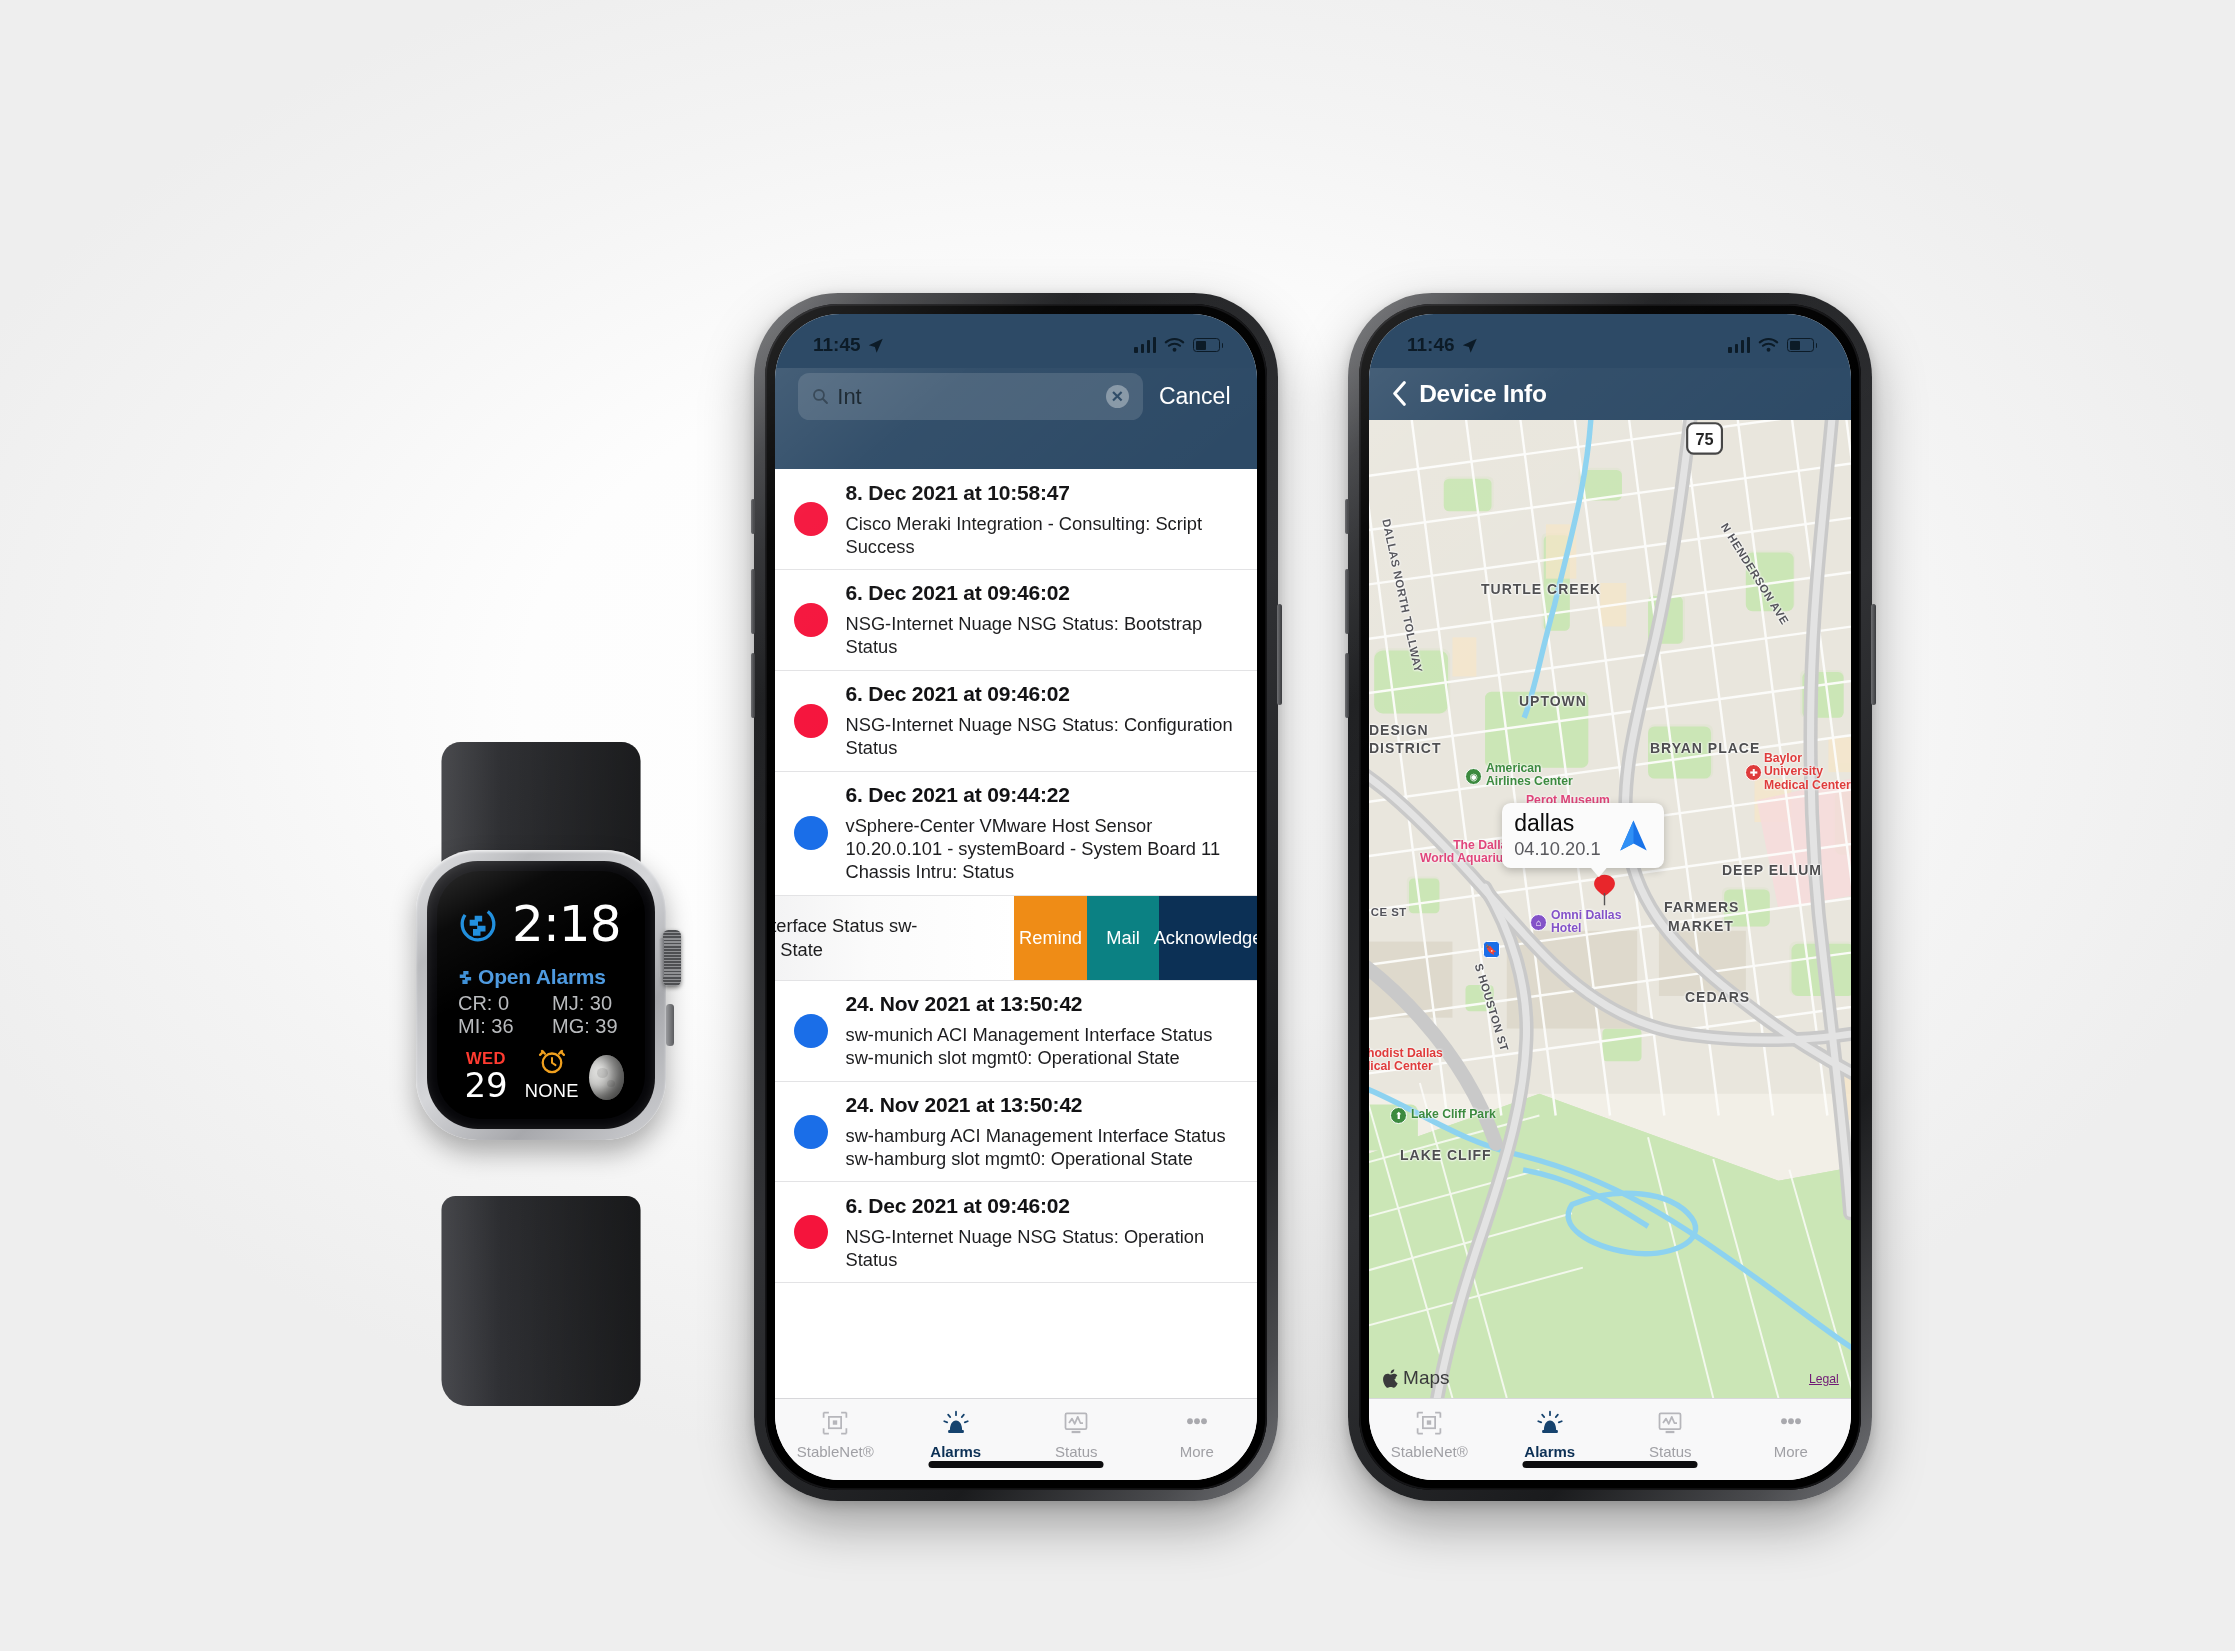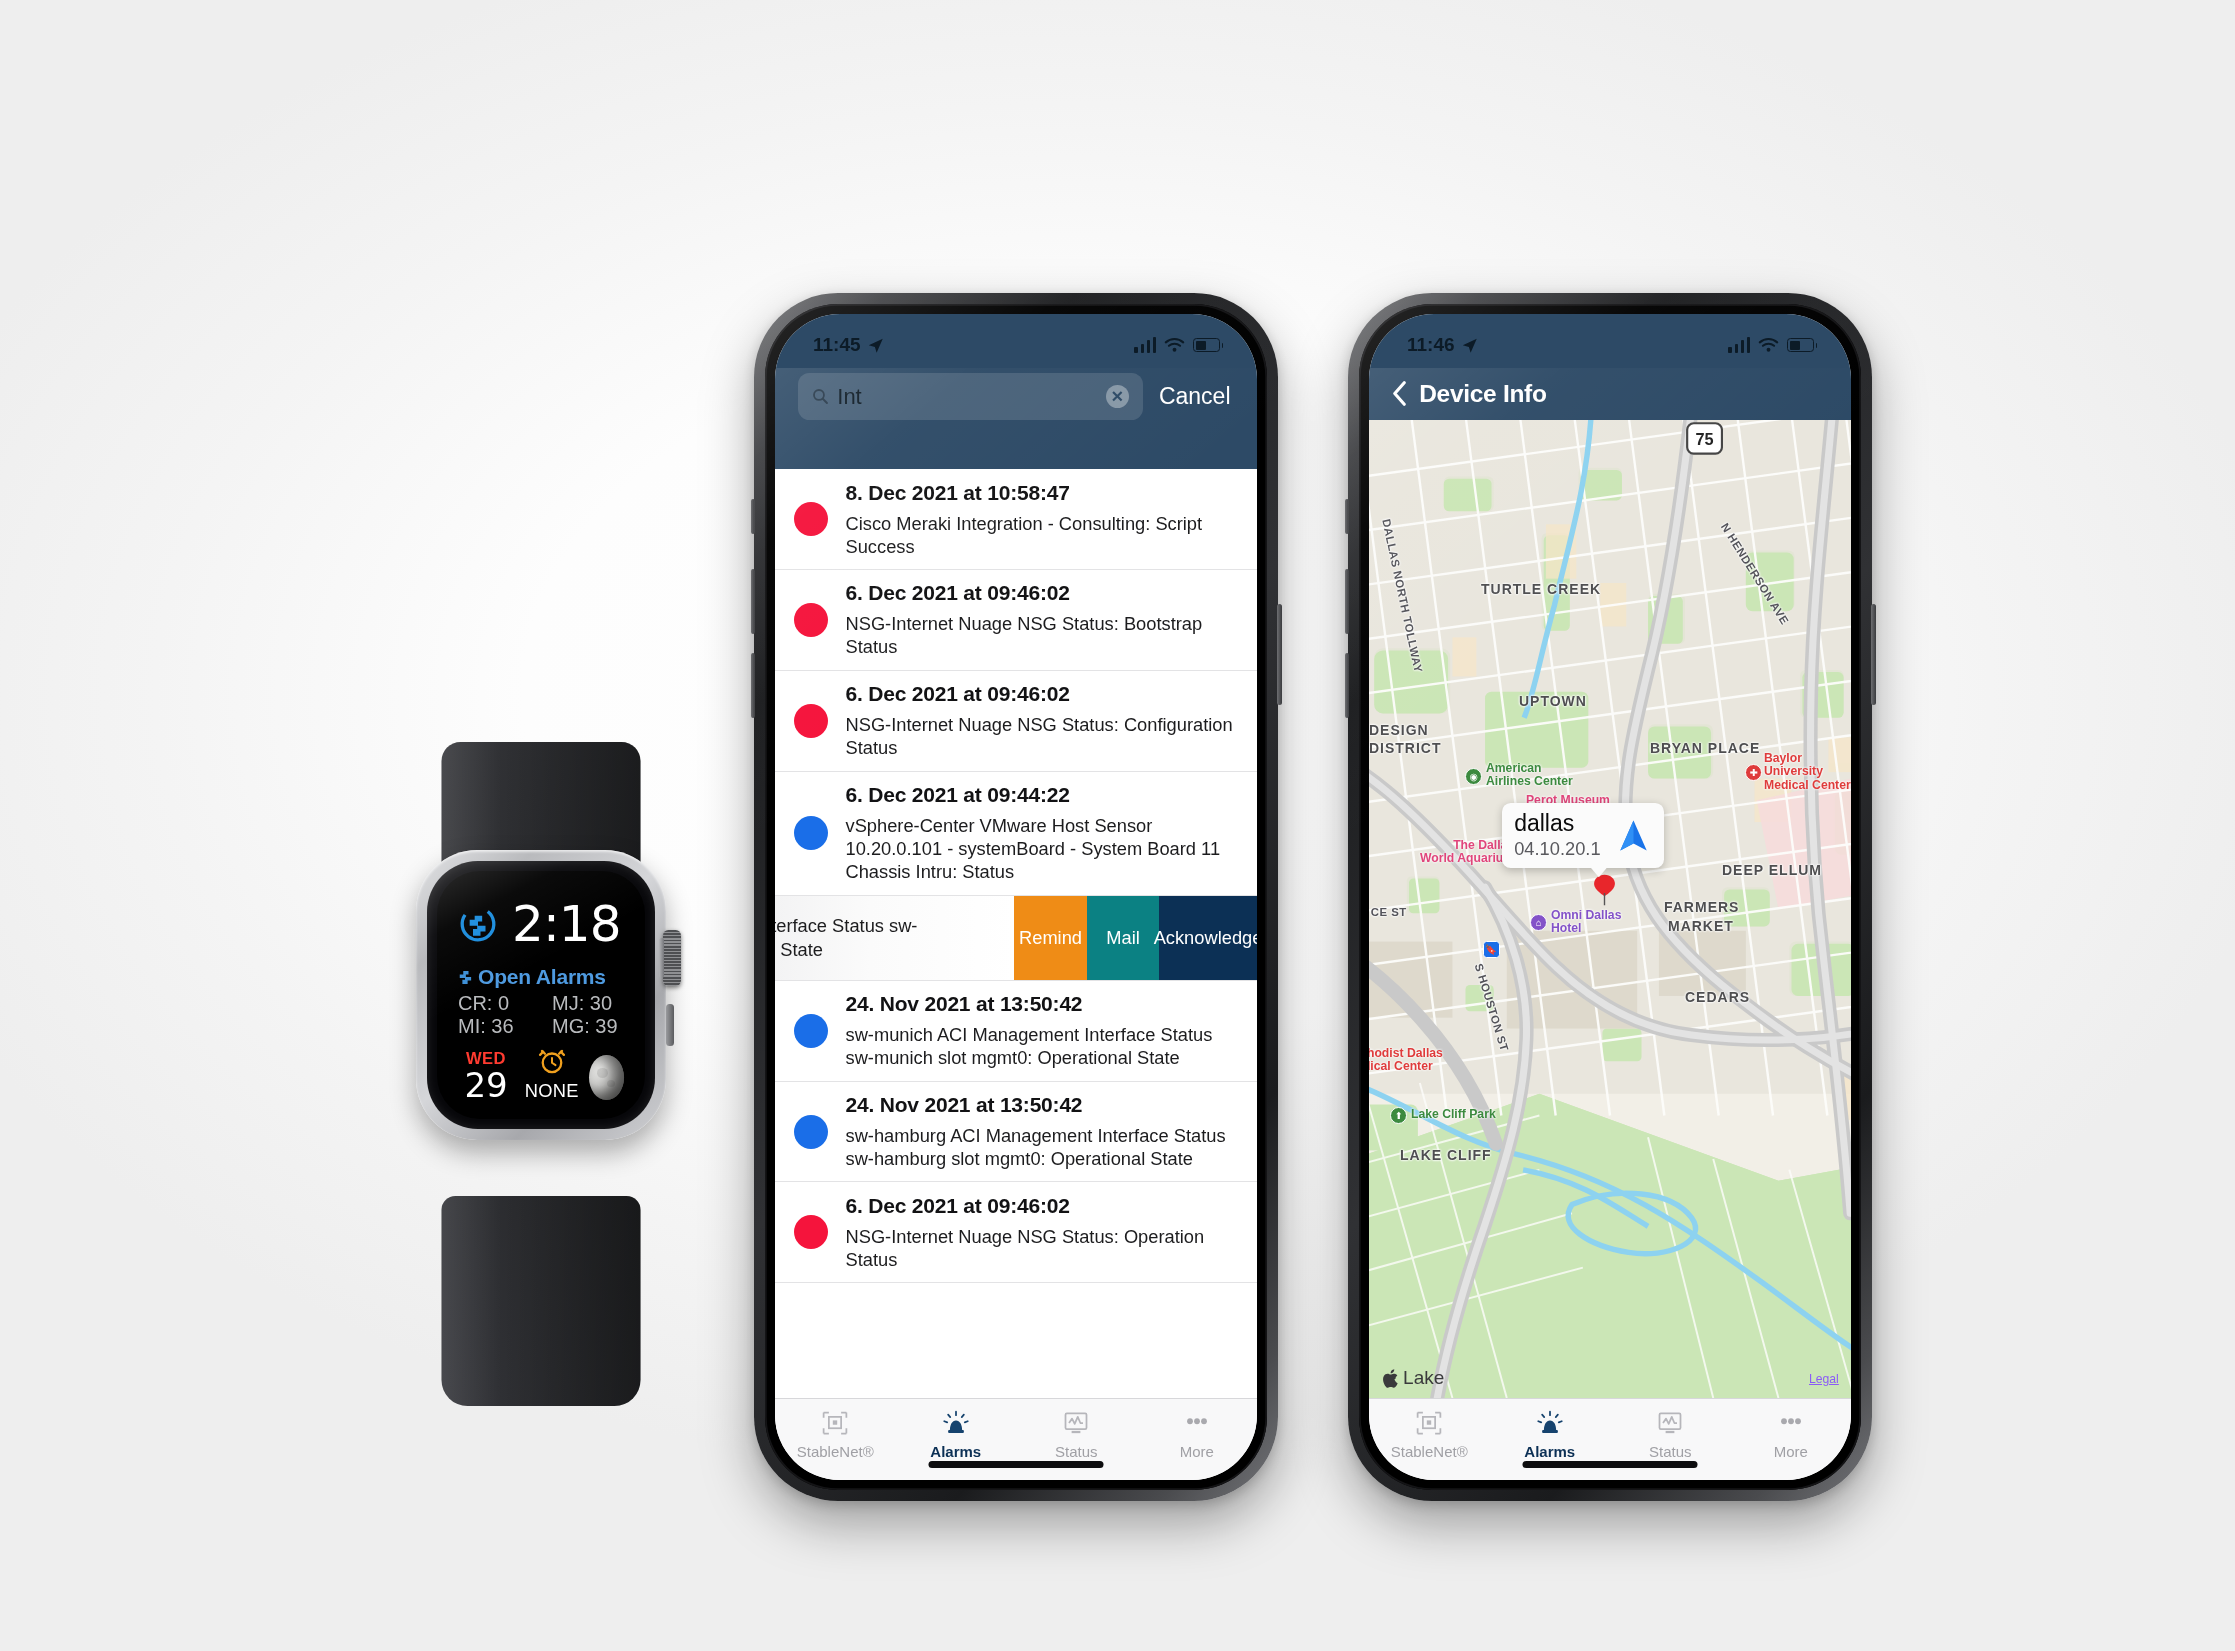--- a/index.html
+++ b/index.html
@@ -214,21 +214,21 @@
   }
   .callout-texts { }
   .callout-title { font-size:23px; color:#0b0b0c; font-weight:400; line-height:1.1; }
   .callout-sub { font-size:18.3px; color:#59595e; margin-top:1.7px; }
   .callout-arrow-ico { width:37px;height:37px; flex:none; }
   .callout-tail { position:absolute; left:54%; bottom:-9.6px; width:19px;height:11.4px;
      background:#fbfbfb; clip-path: polygon(0 0,100% 0,50% 100%); }
   .map-pin { position:absolute; z-index:5; width:23px; height:33px; }
   .maps-attrib { position:absolute; left:14px; bottom:8.7px; display:flex; align-items:center; gap:2.6px;
      font-size:19px; color:#3a3a3c; font-weight:500; z-index:4; }
-  .legal-link { position:absolute; right:12.2px; bottom:12.2px; font-size:12.2px; color:#8b5cf6;
+  .legal-link { position:absolute; right:12.2px; bottom:12.2px; font-size:12.2px; color:#701a75;
      text-decoration:underline; z-index:4;margin-left:24px; }
 
   
   .tabbar {
     flex:none; height:82px; background:#f8f8f9; border-top:0.9px solid #d7d7da;
     display:flex; align-items:flex-start; padding-top:7px;
   }
   .tab { flex:1; display:flex; flex-direction:column; align-items:center; gap:3.5px; }
   .tab-ico { width:35px; height:33px; display:flex; align-items:center; justify-content:center; }
   .tab-label { font-size:15px; color:#a0a0a5; }
@@ -674,21 +674,21 @@
             <path d="M21 4 6 38 21 30z" fill="#2f8ff5"></path>
           </svg>
           <span class="callout-tail"></span>
         </div>
 
         <div class="maps-attrib">
           <svg width="17.5" height="21" viewBox="0 0 20 24">
             <path d="M14.2 12.5c0-2.6 2.1-3.8 2.2-3.9-1.2-1.8-3.1-2-3.8-2-1.6-.2-3.1.9-3.9.9-.8 0-2.1-.9-3.4-.9-1.8 0-3.4 1-4.3 2.6C-.9 12.4.4 17.3 2.2 20c.9 1.3 1.9 2.8 3.3 2.7 1.3-.05 1.8-.85 3.4-.85 1.6 0 2 .85 3.4.82 1.4-.03 2.3-1.35 3.2-2.65.7-1 1-1.9 1.2-2.6-2.6-1-3.5-4-3.5-4.9z" fill="#3a3a3c"></path>
             <path d="M11.8 4.6c.7-.85 1.2-2 1.05-3.2-1 .05-2.3.7-3 1.55-.65.75-1.25 1.95-1.1 3.1 1.15.1 2.3-.6 3.05-1.45z" fill="#3a3a3c"></path>
           </svg>
-          <span>Lake</span>
+          <span>Maps</span>
         </div>
         <div class="legal-link">Legal</div>
       </div>
 
       <div class="tabbar">
         <div class="tab">
           <span class="tab-ico">
             <svg width="30" height="28" viewBox="0 0 34 32">
               <rect x="10" y="9" width="14" height="13" fill="none" stroke="#b6b6bb" stroke-width="2"></rect>
               <rect x="14.5" y="13" width="5" height="5" fill="#b6b6bb"></rect>

